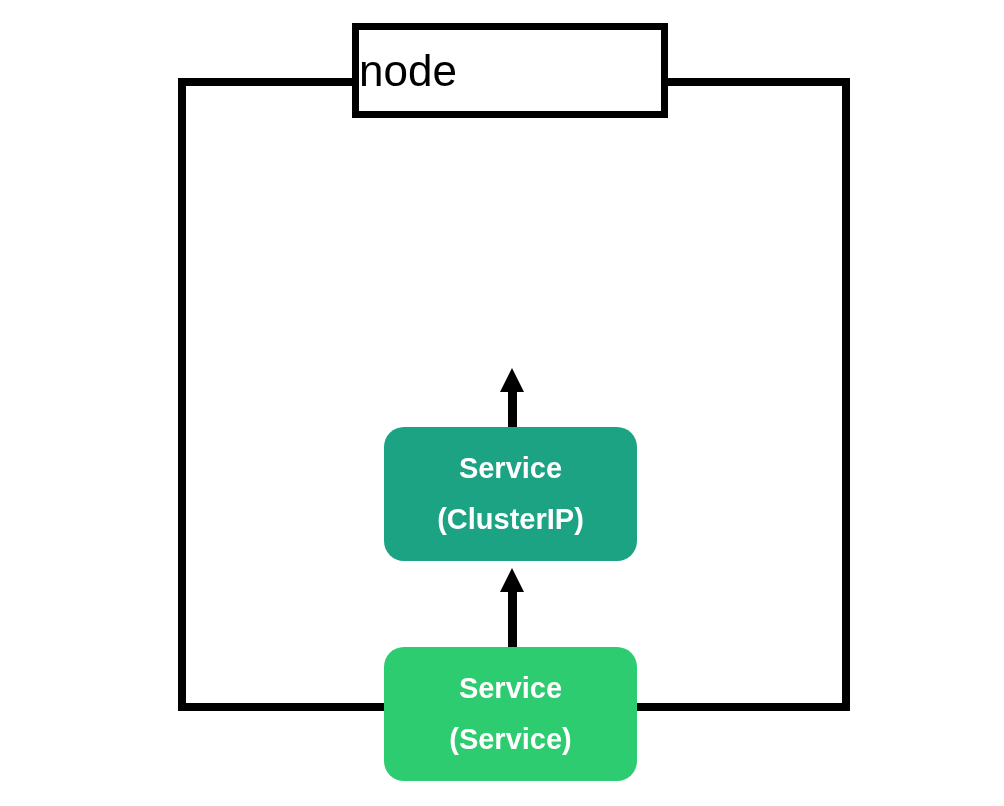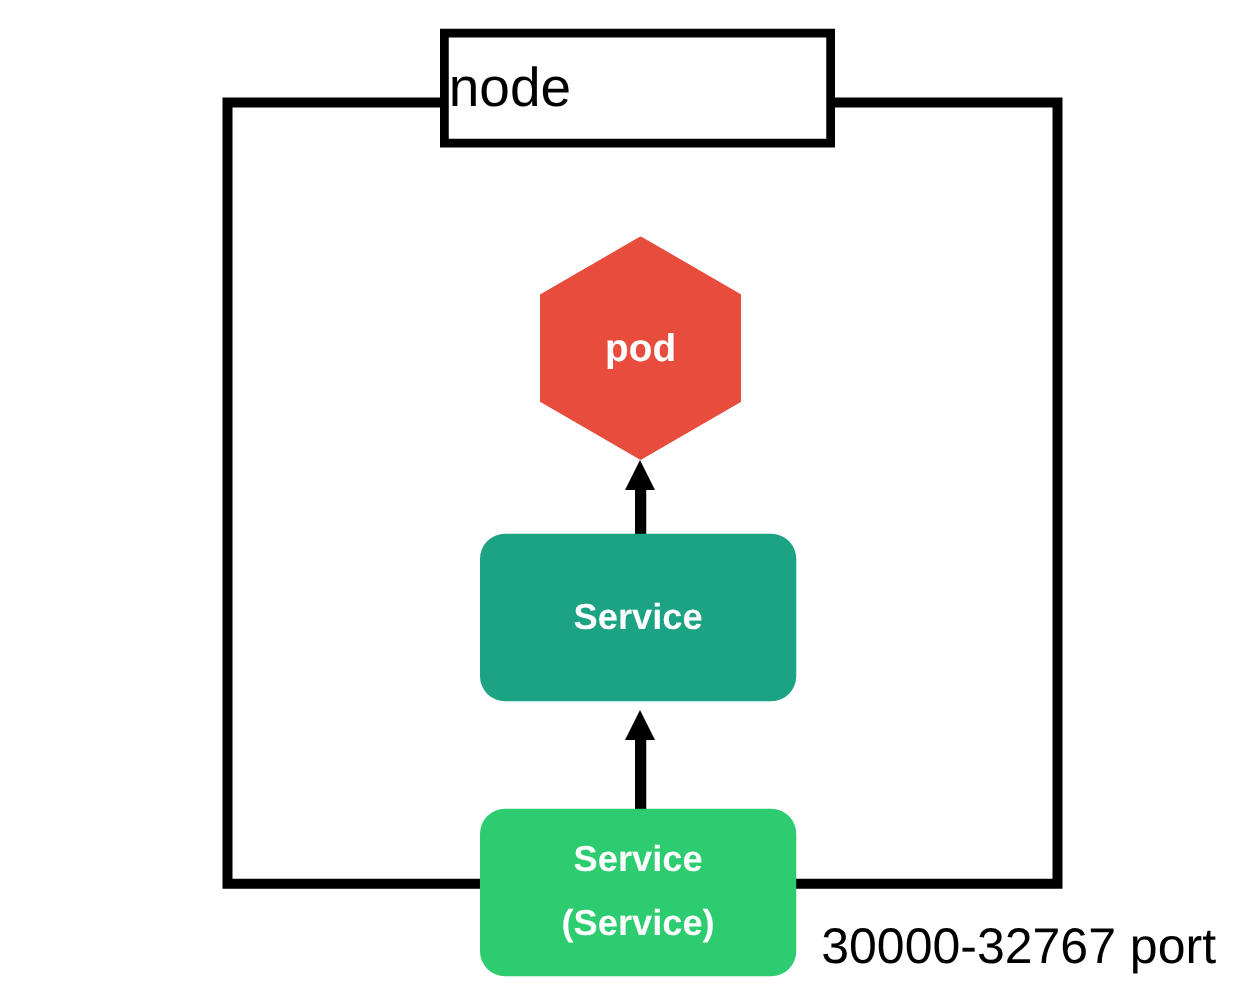--- a/index.html
+++ b/index.html
@@ -116,34 +116,31 @@
 <body>
 
 <div class="canvas">
 
   <div class="node-rect"></div>
 
   <div class="node-label-box">
     <span>node</span>
   </div>
 
-  <div class="pod-hex">
-    <span>pod</span>
-  </div>
 
   <div class="arrow-shaft shaft-1"></div>
   <div class="arrow-head head-1"></div>
 
   <div class="arrow-shaft shaft-2"></div>
   <div class="arrow-head head-2"></div>
 
   <div class="svc-box svc-clusterip">
     <span>Service</span>
+    <span>(ClusterIP)</span>
   </div>
 
   <div class="svc-box svc-nodeport">
     <span>Service</span>
     <span>(Service)</span>
   </div>
 
-  <div class="port-label">30000-32767 port</div>
 
 </div>
 
 </body></html>

